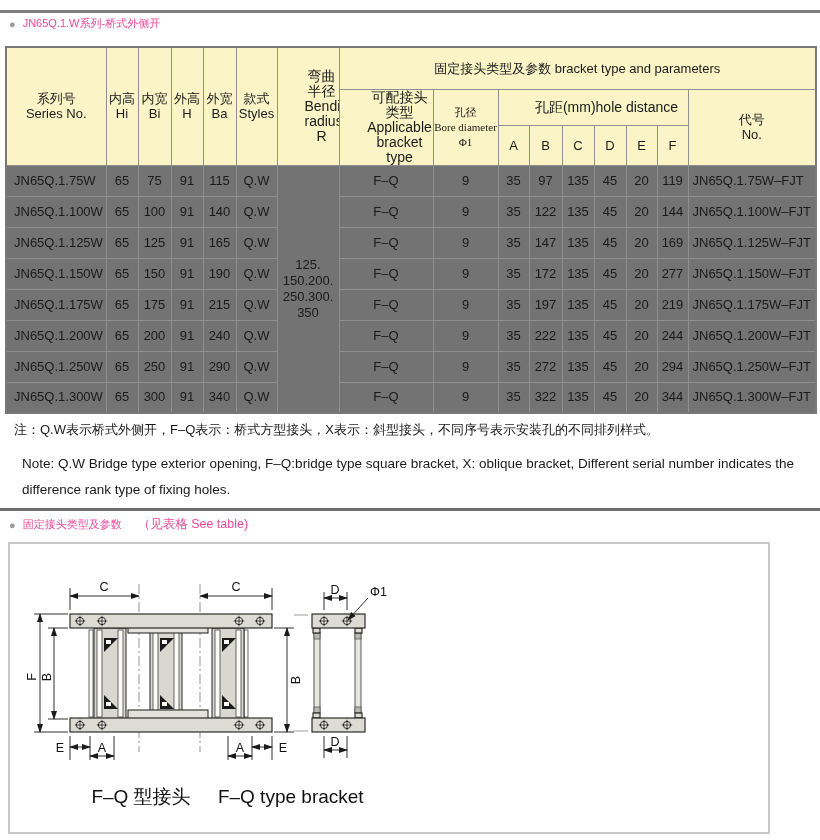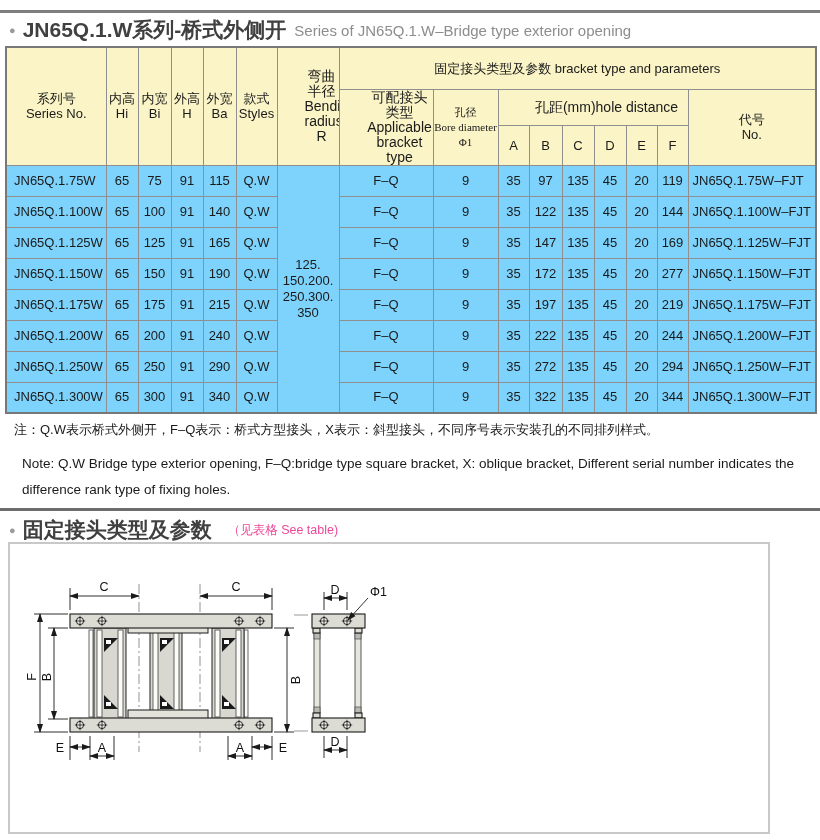--- a/index.html
+++ b/index.html
@@ -8,34 +8,34 @@
     font-family:"Liberation Sans","DejaVu Sans",sans-serif;color:#1a1a1a;
     overflow:hidden;
   }
   .top-rule{position:absolute;top:10px;left:0;width:820px;height:3px;background:#7e7e7e;}
   .rule2{position:absolute;top:508px;left:0;width:820px;height:3px;background:#6d6d6d;}
 
   .sec-header{position:absolute;left:9px;display:flex;align-items:center;white-space:nowrap;}
   .sec-header.one{top:16px;}
   .sec-header.two{top:516px;}
   .bullet{color:#9a9a9a;font-size:11px;margin-right:7px;}
-  .title-zh{color:#404040;font-size:21px;font-weight:bold;}
+  .title-zh{color:#ec4899;font-size:11px;font-weight:normal;}
   .title-en{color:#8d8d8d;font-size:15px;margin-left:8px;}
   .see-table{color:#ec4899;font-size:12.5px;margin-left:16px;}
 
   .spec-table{position:absolute;top:46px;left:5px;}
   table{border-collapse:collapse;table-layout:fixed;width:810px;border:2px solid #787878;}
   th,td{border:1px solid #8f8f8f;text-align:center;font-size:13px;font-weight:normal;
         padding:0;overflow:hidden;}
   thead th{background:#FAF4C6;line-height:15px;}
   .pre{white-space:pre-line;}
   .h-row1{height:42px;}
   .h-row2{height:31px;}
   .h-row3{height:33px;}
-  tbody tr{height:31px;background:#7dd3fc;}
+  tbody tr{height:31px;background:#737373;}
   tbody td{line-height:16px;}
   td.al-series{text-align:left;padding-left:7px;}
   td.al-code{text-align:left;padding-left:4px;margin-top:44px;}
   .th-bore{font-size:11px;font-family:Liberation Serif, serif;}
   .th-small{font-size:14px;padding-left:27px;}
 
   .notes{position:absolute;top:417px;left:14px;width:802px;}
   .note-zh{font-size:13px;line-height:26px;margin:0;}
   .note-en{font-size:13.5px;line-height:26px;margin:8px;}
 
@@ -53,21 +53,20 @@
   .lbl{font-family:"Liberation Sans",sans-serif;font-size:12.5px;fill:#111;}
 </style>
 </head>
 <body>
 
 <div class="top-rule"></div>
 
 <div class="sec-header one">
   <span class="bullet">●</span>
   <span class="title-zh">JN65Q.1.W系列-桥式外侧开</span>
-  <span class="title-en">Series of JN65Q.1.W–Bridge type exterior opening</span>
 </div>
 
 <div class="spec-table">
   <table>
     <colgroup>
       <col style="width:100px">
         <col style="width:32px">
         <col style="width:33px">
         <col style="width:32px">
       <col style="width:33px">
@@ -394,13 +393,17 @@
     <text x="325" y="50" text-anchor="middle" class="lbl">D</text>
     <line x1="358" y1="54" x2="338" y2="76" class="dim" marker-end="url(#ar)"></line>
     <text x="360" y="52" text-anchor="start" class="lbl">Φ1</text>
 
     <line x1="314" y1="192" x2="314" y2="214" class="dim"></line>
     <line x1="337" y1="192" x2="337" y2="214" class="dim"></line>
     <line x1="314" y1="206" x2="337" y2="206" class="dim" marker-start="url(#ar)" marker-end="url(#ar)"></line>
     <text x="325" y="202" text-anchor="middle" class="lbl">D</text>
   </svg>
 
+  <div class="caption">
+    <span class="cap-zh">F–Q 型接头</span>
+    <span class="cap-en">F–Q type bracket</span>
+  </div>
 </div>
 
 </body></html>

